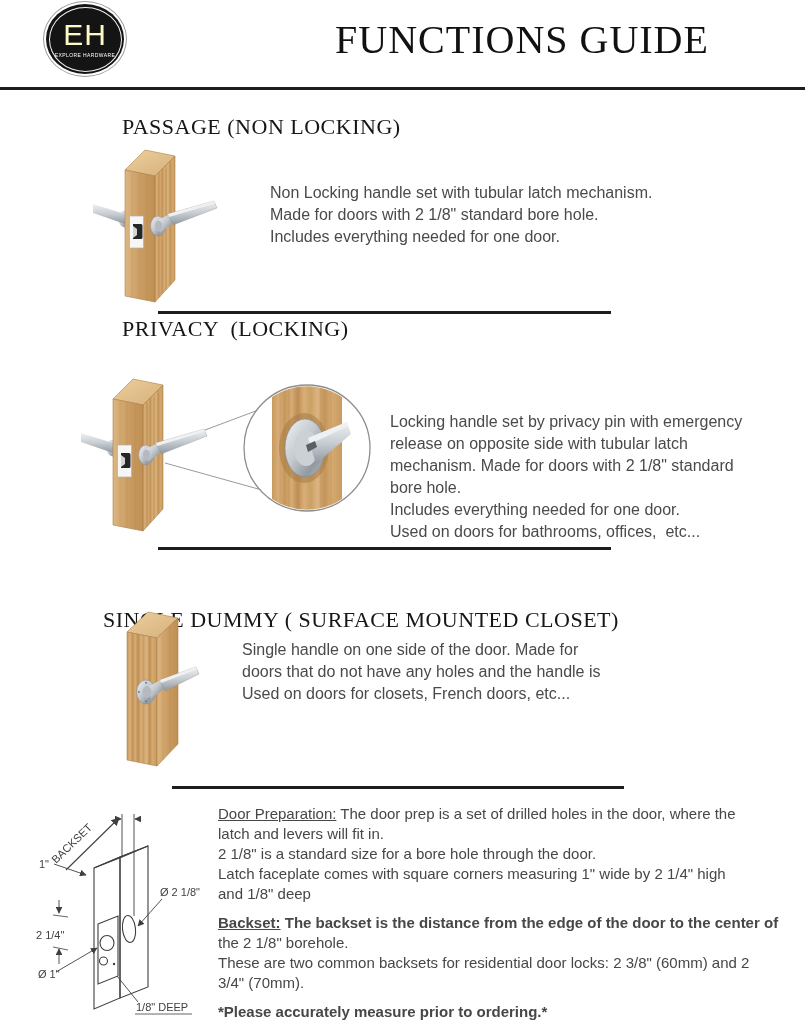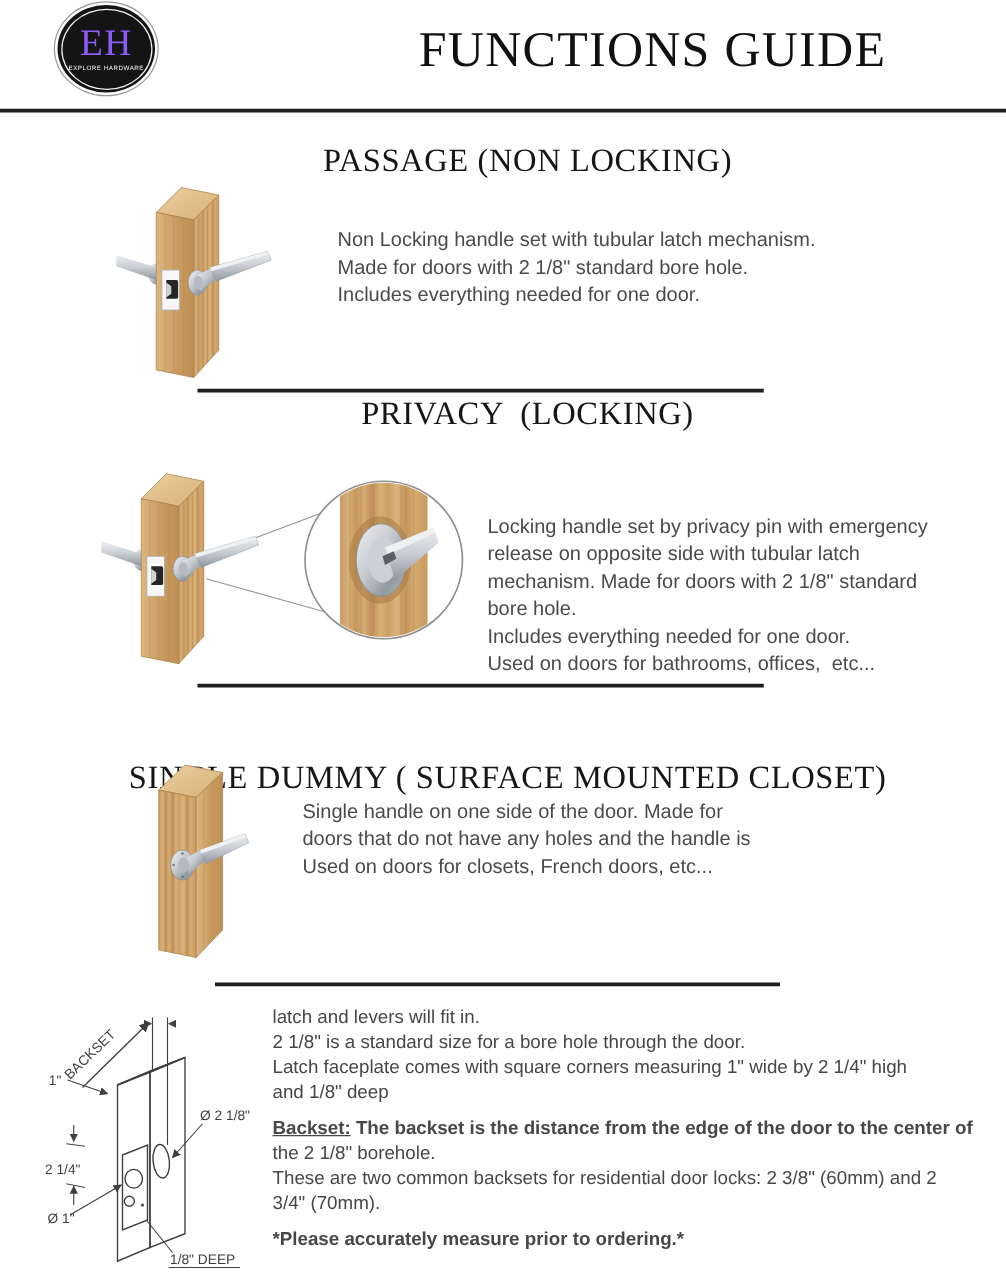--- a/index.html
+++ b/index.html
@@ -5,31 +5,31 @@
   html,body{margin:0;padding:0;background:#fff;}
   .page{position:relative;width:805px;height:1024px;background:#fff;overflow:hidden;
         font-family:"Liberation Sans","DejaVu Sans",sans-serif;}
   .abs{position:absolute;}
 
   
   .logo{left:46px;top:4px;width:78px;height:70px;border-radius:50%;background:#141414;
         box-shadow:0 0 0 2px #fff,0 0 0 3px #9a9a9a;display:flex;flex-direction:column;
         align-items:center;justify-content:center;}
   .logo-ring{position:absolute;inset:2.5px;border:1px solid #f0f0f0;border-radius:50%;}
-  .logo-eh{font-family:Liberation Serif, serif;font-size:30px;color:#8b5cf6;
+  .logo-eh{font-family:Liberation Sans, sans-serif;font-size:30px;color:#fef9c3;
            line-height:30px;letter-spacing:1px;}
   .logo-sub{font-size:5px;color:#fff;letter-spacing:.4px;margin-top:2px;}
   .main-title{left:222px;top:16px;width:600px;text-align:center;
         font-family:"Liberation Serif","DejaVu Serif",serif;font-size:40px;color:#111;
         letter-spacing:1px;white-space:pre;}
   .hrule{height:3px;background:#1d1d1d;}
 
   
-  .sec-title{font-family:"Liberation Serif","DejaVu Serif",serif;font-size:26px;color:#161616;
-        width:600px;text-align:center;letter-spacing:.5px;white-space:pre;}
+  .sec-title{font-family:"Liberation Serif","DejaVu Serif",serif;font-size:22px;color:#161616;
+        width:600px;letter-spacing:.5px;white-space:pre;}
 
   
   .sec-line{font-size:16px;line-height:22px;color:#4a4a4a;white-space:pre;}
   .ft-line{font-size:15px;line-height:20px;color:#474747;white-space:pre;}
   .u{text-decoration:underline;}
   .gap9{margin-top:9px;font-weight:bold;}
 
   .diagram text{font-family:"Liberation Sans","DejaVu Sans",sans-serif;font-size:11px;fill:#3f3f3f;}
 </style>
 </head>
@@ -226,20 +226,21 @@
     </g>
     <text transform="translate(46,64) rotate(-44)">BACKSET</text>
     <text x="29" y="68">1"</text>
     <text x="26" y="139">2 1/4"</text>
     <text x="28" y="178">Ø 1"</text>
     <text x="150" y="96">Ø 2 1/8"</text>
     <text x="126" y="211">1/8" DEEP</text>
   </svg>
 
   <div class="abs" style="left:218px;top:804px;width:585px;">
+    <div class="ft-line"><span class="u">Door Preparation:</span><span> The door prep is a set of drilled holes in the door, where the</span></div>
     <div class="ft-line">latch and levers will fit in.</div>
     <div class="ft-line">2 1/8" is a standard size for a bore hole through the door.</div>
     <div class="ft-line">Latch faceplate comes with square corners measuring 1" wide by 2 1/4" high</div>
     <div class="ft-line">and 1/8" deep</div>
 
     <div class="ft-line gap9"><span class="u">Backset:</span><span> The backset is the distance from the edge of the door to the center of</span></div>
     <div class="ft-line">the 2 1/8" borehole.</div>
     <div class="ft-line">These are two common backsets for residential door locks: 2 3/8" (60mm) and 2</div>
     <div class="ft-line">3/4" (70mm).</div>
 

